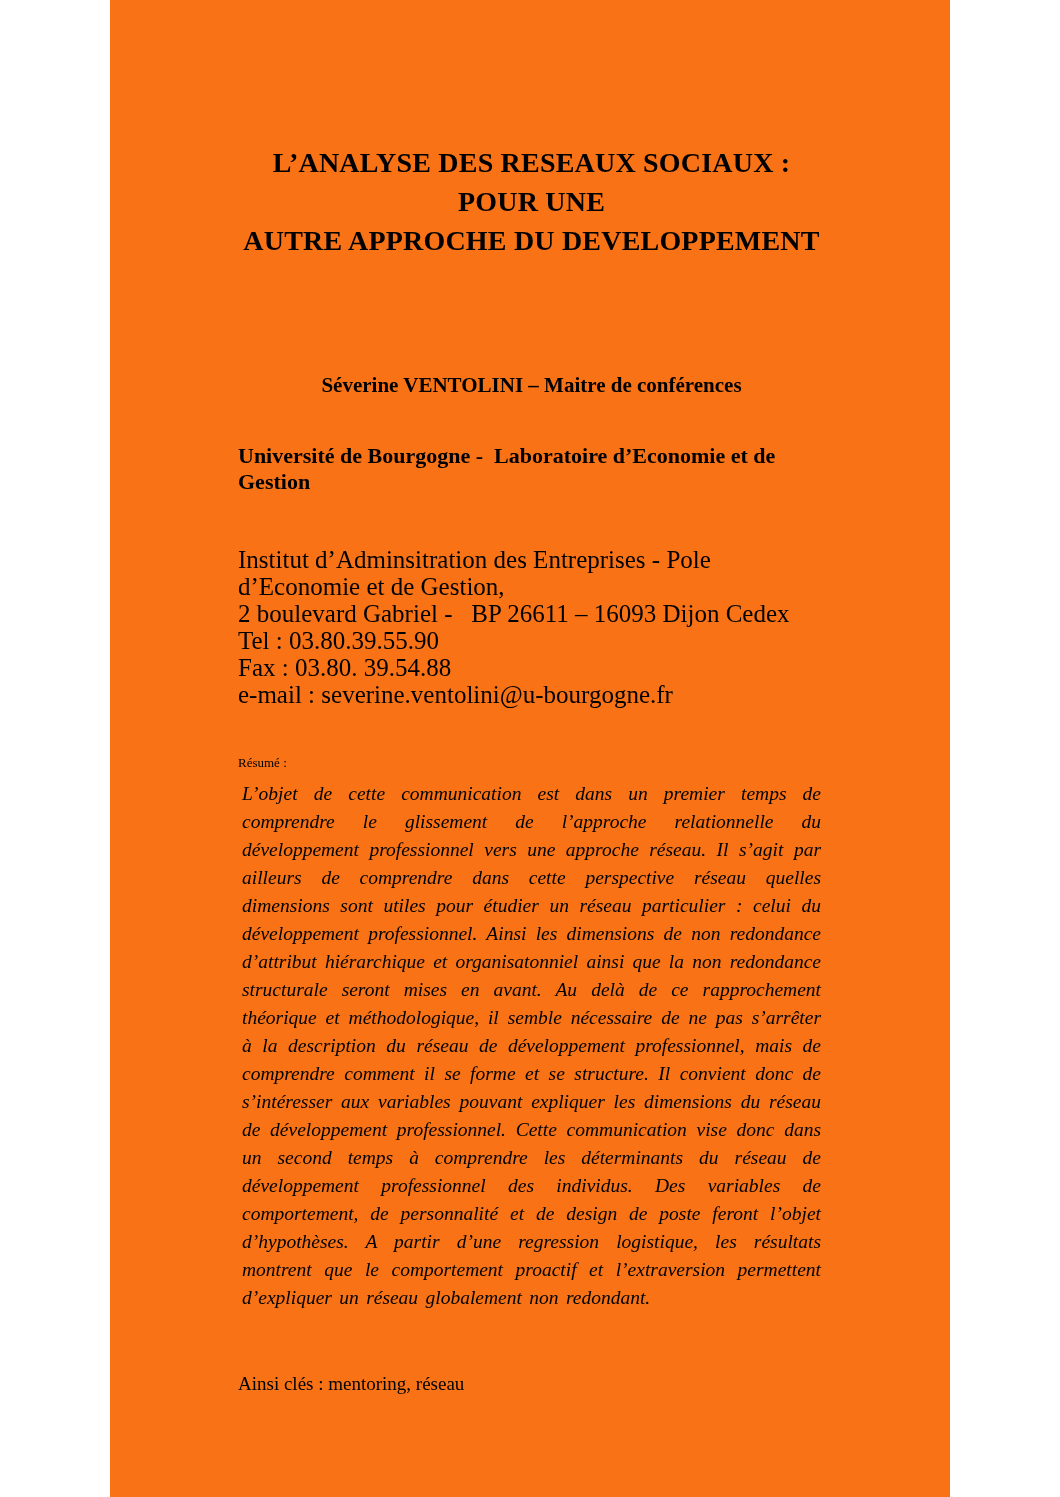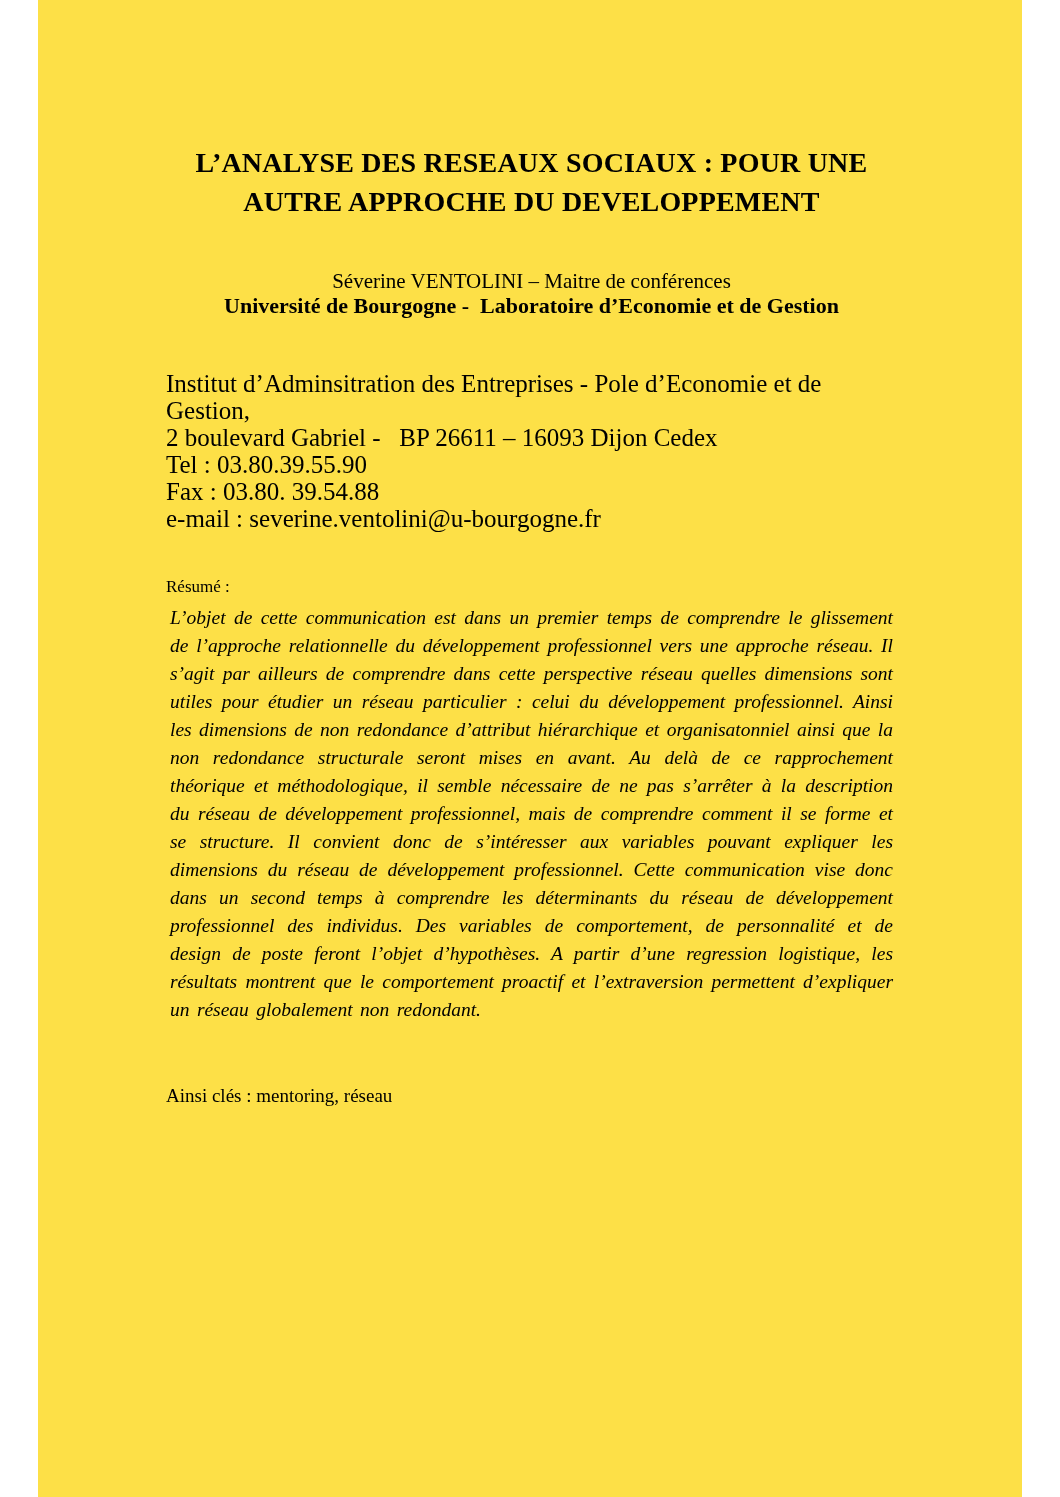--- a/index.html
+++ b/index.html
@@ -2,63 +2,63 @@
 <html><head>
 <meta charset="utf-8">
 <style>
   html, body {
     margin: 0;
     padding: 0;
     background: #ffffff;
   }
   .page {
     position: relative;
-    width: 984px;
+    width: 840px;
     height: 1497px;
     margin: 0 auto;
-    background: #fde047;
+    background: #f97316;
     color: #000000;
     font-family: "Liberation Serif", "DejaVu Serif", serif;
     box-sizing: border-box;
     padding: 143px 125px 0 128px;
     overflow: hidden;
   }
   .title-block {
     text-align: center;
     font-weight: bold;
     font-size: 28px;
     line-height: 39px;
     letter-spacing: 0.2px;
   }
   .author-line {
-    margin-top: 48px;
+    margin-top: 113px;
     text-align: center;
-    font-weight: normal;
+    font-weight: bold;
     font-size: 21px;
     line-height: 24px;
     white-space: pre-wrap;
   }
   .affiliation-line {
-    text-align: center;
+    margin-top: 46px;
     font-weight: bold;
     font-size: 22px;
     line-height: 26px;
     white-space: pre-wrap;
   }
   .address-block {
     margin-top: 51px;
     font-size: 25px;
     line-height: 27px;
   }
   .address-block div {
     white-space: pre-wrap;
   }
   .resume-label {
     margin-top: 41px;
-    font-size: 17px;
+    font-size: 13px;
     line-height: 27px;
   }
   .abstract-text {
     margin: 4px;
     font-style: italic;
     font-size: 19.5px;
     line-height: 28px;
     text-align: justify;
     word-spacing: 2.5px;
   }

